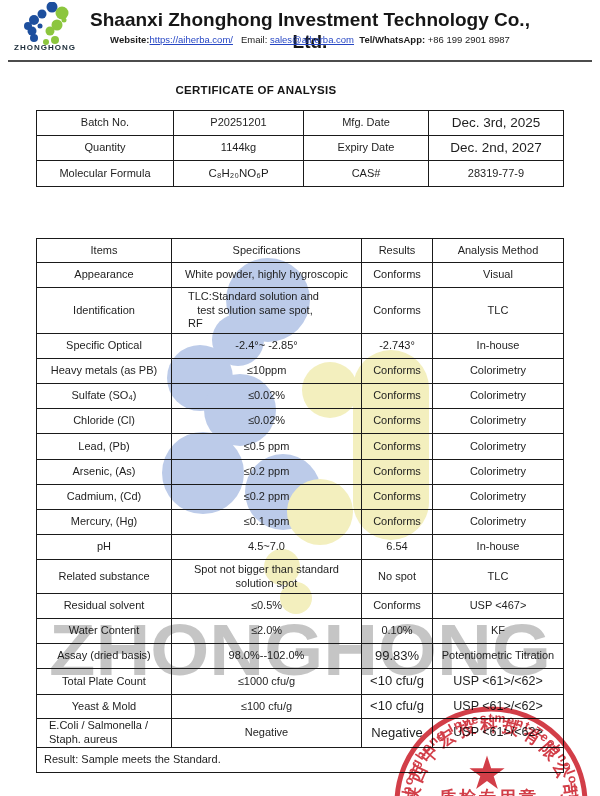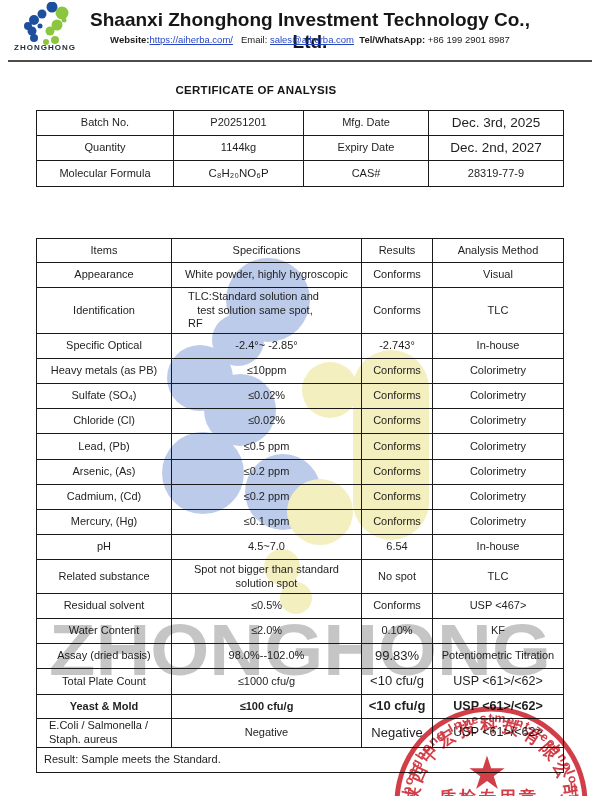--- a/index.html
+++ b/index.html
@@ -232,21 +232,21 @@
           <td class="pre">98.0%--102.0%</td>
           <td class="rbig">99.83%</td>
           <td class="mfit">Potentiometric Titration</td>
         </tr>
         <tr style="height: 26px;">
           <td class="pre">Total Plate Count</td>
           <td class="pre">≤1000 cfu/g</td>
           <td class="rbig">&lt;10 cfu/g</td>
           <td class="mbig">USP &lt;61&gt;/&lt;62&gt;</td>
         </tr>
-        <tr style="height: 24px; font-weight: bold;">
+        <tr style="height: 24px;">
           <td class="pre">Yeast &amp; Mold</td>
           <td class="pre">≤100 cfu/g</td>
           <td class="rbig">&lt;10 cfu/g</td>
           <td class="mbig">USP &lt;61&gt;/&lt;62&gt;</td>
         </tr>
         <tr style="height: 29px;">
           <td class="left-item">E.Coli / Salmonella /
 Staph. aureus</td>
           <td class="pre">Negative</td>
           <td class="rbig">Negative</td>

